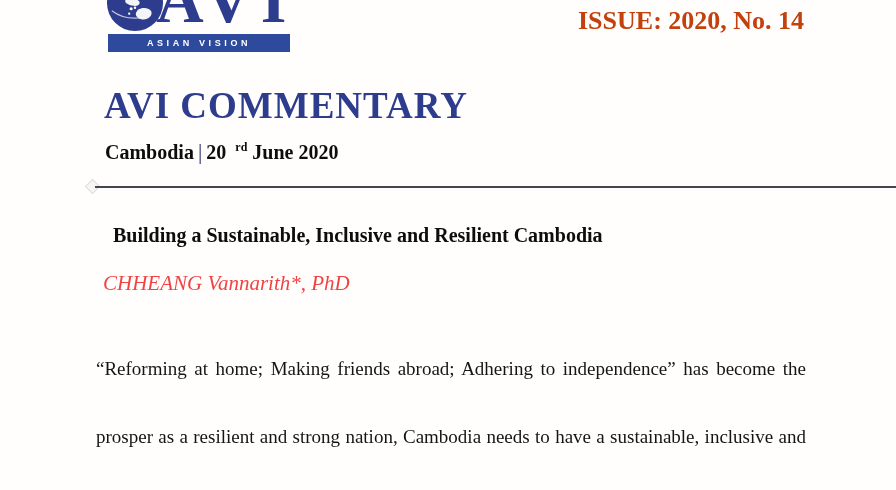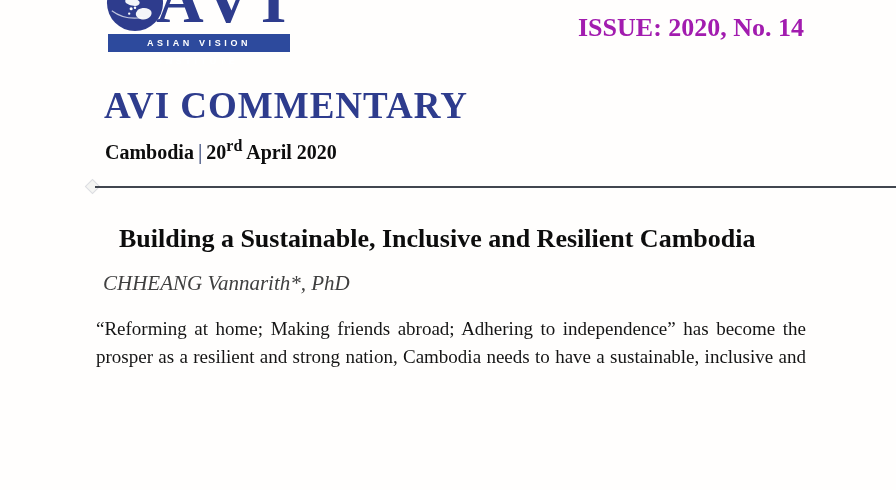--- a/index.html
+++ b/index.html
@@ -24,60 +24,60 @@
   .logo-banner{
     position:absolute;left:2px;top:60px;width:182px;height:18px;
     background:var(--banner-blue);
     color:#ffffff;
     font-family:"Liberation Sans", sans-serif;
     font-weight:bold;font-size:9px;line-height:18px;
     letter-spacing:3.6px;text-align:center;
   }
   
   .issue{
-    position:absolute;left:578px;top:13px;
-    font-weight:bold;font-size:26px;color:#a21caf;
+    position:absolute;left:578px;top:6px;
+    font-weight:bold;font-size:26px;color:#c2410c;
   }
   
   .series-title{
     position:absolute;left:104px;top:84px;
     font-weight:bold;font-size:37px;letter-spacing:1px;
     color:var(--navy);
   }
   .dateline{
     position:absolute;left:105px;top:141px;
     font-weight:bold;font-size:20px;color:#0d0d0d;
   }
   .dateline .sep{color:#56638d;padding:0 4px;}
-  .dateline sup{font-size:16px;vertical-align:super;line-height:0;}
+  .dateline sup{font-size:12px;vertical-align:super;line-height:0;margin-left:9px;}
   .rule{
     position:absolute;left:95px;right:0;top:186px;height:2px;
     background:#41464f;
   }
   .rule-ornament{
     position:absolute;left:87px;top:181px;width:9px;height:9px;
     transform:rotate(45deg);
     border:1px solid #d4d6dc;background:#f3f3f1;opacity:.8;
   }
   
   .article-title{
-    position:absolute;left:119px;top:224px;
-    font-weight:bold;font-size:26px;color:#0d0d0d;
+    position:absolute;left:113px;top:224px;
+    font-weight:bold;font-size:20px;color:#0d0d0d;
   }
   .author{
     position:absolute;left:103px;top:271px;
-    font-style:italic;font-size:21px;color:#404040;
+    font-style:italic;font-size:21px;color:#ef4444;
   }
   .body-text{
     position:absolute;left:96px;top:315px;width:710px;
   }
   .body-line{
     font-size:19px;line-height:27.5px;
     text-align:justify;text-align-last:justify;
-    white-space:normal;color:#151515;
+    white-space:normal;color:#151515;margin-top:40px;
   }
 </style>
 </head>
 <body>
 
 <div id="page" style="--navy: #2e3c8d; --banner-blue: #2d4a9d;">
 
   <div class="logo">
     <svg class="globe" viewBox="0 0 60 60" aria-hidden="true">
       <circle cx="30" cy="30" r="29" fill="#2e3c8d"></circle>
@@ -91,21 +91,21 @@
     </svg>
     <div class="avi-word">AVI</div>
     <div class="logo-banner">ASIAN VISION INSTITUTE</div>
   </div>
 
   <div class="issue">ISSUE: 2020, No. 14</div>
 
   <div class="series-title">AVI COMMENTARY</div>
 
   <div class="dateline">
-    <span>Cambodia</span><span class="sep">|</span><span>20</span><sup>rd</sup><span> April 2020</span>
+    <span>Cambodia</span><span class="sep">|</span><span>20</span><sup>rd</sup><span> June 2020</span>
   </div>
 
   <div class="rule-ornament"></div>
   <div class="rule"></div>
 
   <div class="article-title">Building a Sustainable, Inclusive and Resilient Cambodia</div>
   <div class="author">CHHEANG Vannarith*, PhD</div>
 
   <div class="body-text">
     <div class="body-line">“Reforming at home; Making friends abroad; Adhering to independence” has become the</div>

